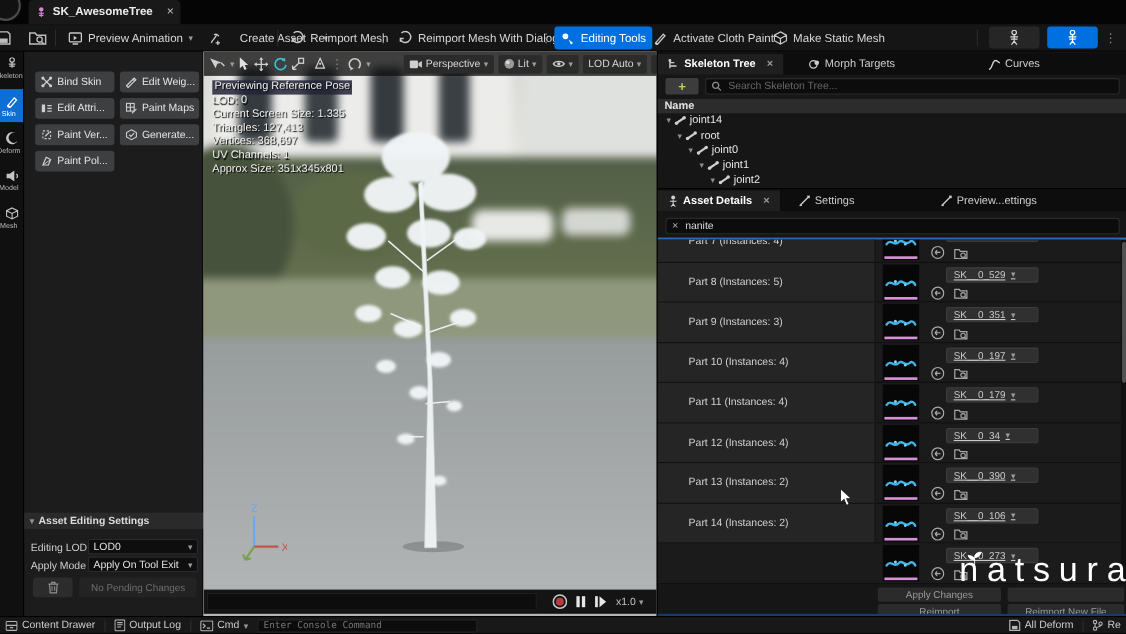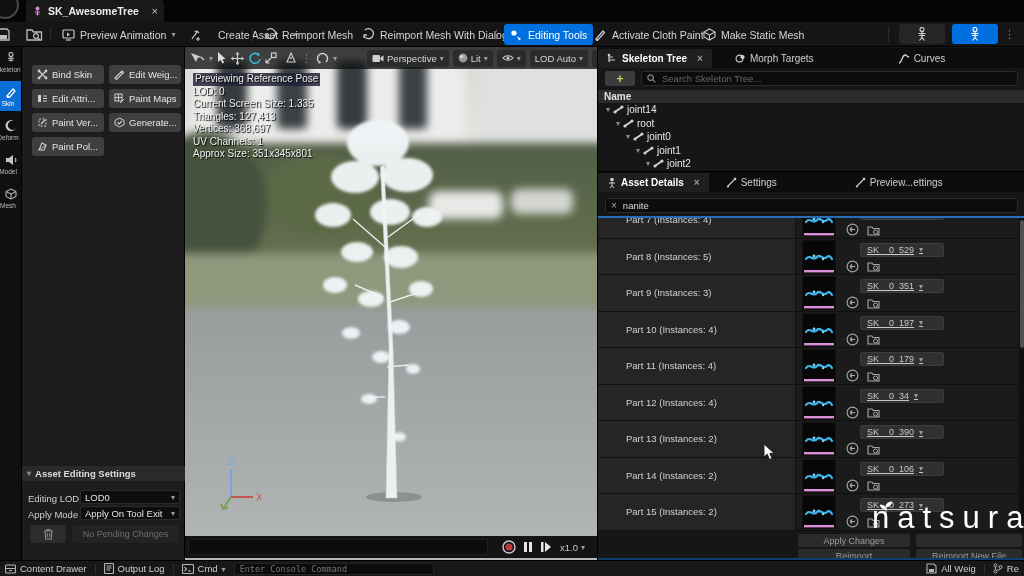--- a/index.html
+++ b/index.html
@@ -1008,23 +1008,20 @@
               <span class="ico">
                 <svg width="14" height="12" viewBox="0 0 14 12">
                   <path d="M1,3 h4 l1,1.5 h6 v6.5 h-11 z" fill="none" stroke="#a9a9a9" stroke-width="1.1"></path>
                   <circle cx="8.5" cy="8" r="2" fill="none" stroke="#a9a9a9" stroke-width="1"></circle>
                   <path d="M10,9.5 l1.6,1.6" stroke="#a9a9a9" stroke-width="1"></path>
                 </svg>
               </span>
             </div>
           </div>
           <div class="part-row">
-            <div class="part-label-cell">
-              <span>Part 15 (Instances: 2)</span>
-            </div>
             <span class="part-thumb ico">
               <svg width="34" height="34" viewBox="0 0 34 34">
                 <rect width="34" height="34" fill="#070707"></rect>
                 <rect x="0" y="0" width="34" height="34" fill="none" stroke="#1d1d1d"></rect>
                 <path d="M4,19 C8,13 11,22 15,17 C18,13 21,21 25,17 C27,15 29,17 30,19" fill="none" stroke="#3fb6ea" stroke-width="2.2" stroke-linecap="round"></path>
                 <circle cx="12" cy="16" r="1.4" fill="#7fd4f2"></circle>
                 <circle cx="21" cy="19" r="1.2" fill="#7fd4f2"></circle>
                 <rect x="2" y="30" width="30" height="2.4" fill="#d98fd9"></rect>
               </svg>
             </span>
@@ -1108,21 +1105,21 @@
     </div>
     <input id="console-input" placeholder="Enter Console Command" style="">
     <div id="sb-right">
       <div class="sb-item">
         <span class="ico">
           <svg width="11" height="11" viewBox="0 0 11 11">
               <path d="M1,1 h7 l2,2 v7 h-9 z" fill="none" stroke="#b5b5b5" stroke-width="1.1"></path>
               <rect x="3" y="6" width="5" height="3" fill="#b5b5b5"></rect>
             </svg>
         </span>
-        <span>All Weig</span>
+        <span>All Deform</span>
       </div>
       <div class="sb-sep"></div>
       <div class="sb-item">
         <span class="ico">
           <svg width="10" height="11" viewBox="0 0 10 11">
               <circle cx="2.5" cy="2.5" r="1.5" fill="none" stroke="#b5b5b5" stroke-width="1"></circle>
               <circle cx="2.5" cy="8.5" r="1.5" fill="none" stroke="#b5b5b5" stroke-width="1"></circle>
               <circle cx="7.5" cy="4" r="1.5" fill="none" stroke="#b5b5b5" stroke-width="1"></circle>
               <path d="M2.5,4 v3 M7.5,5.5 C7.5,7.5 4,6.5 3.6,7.6" fill="none" stroke="#b5b5b5" stroke-width="1"></path>
             </svg>

